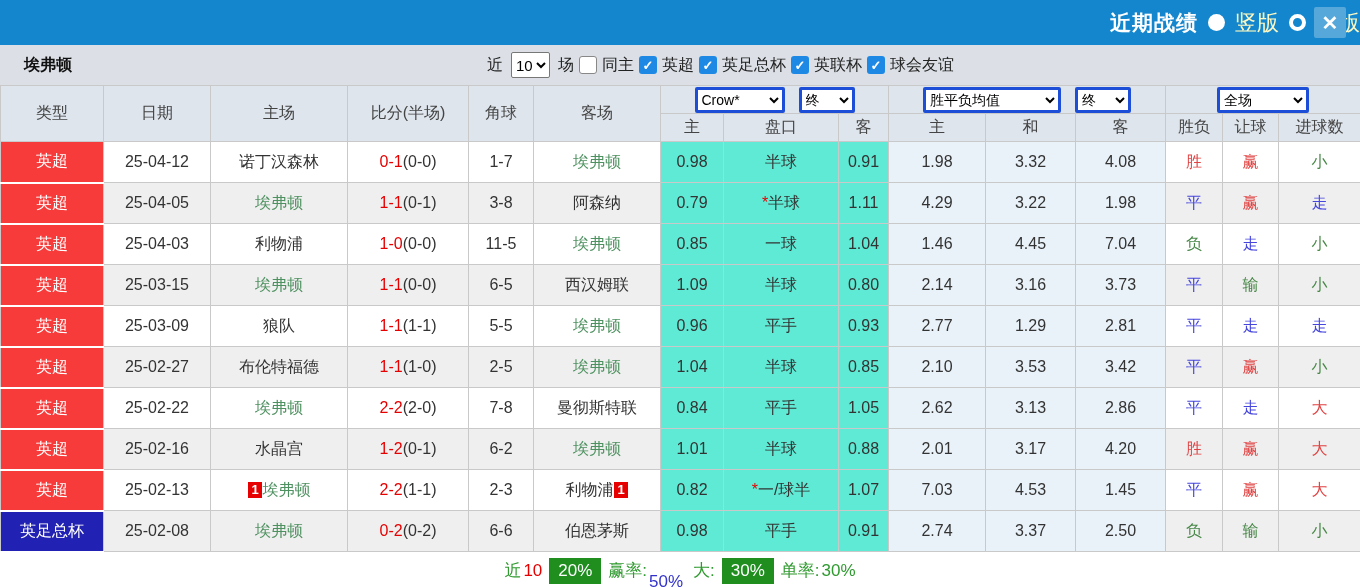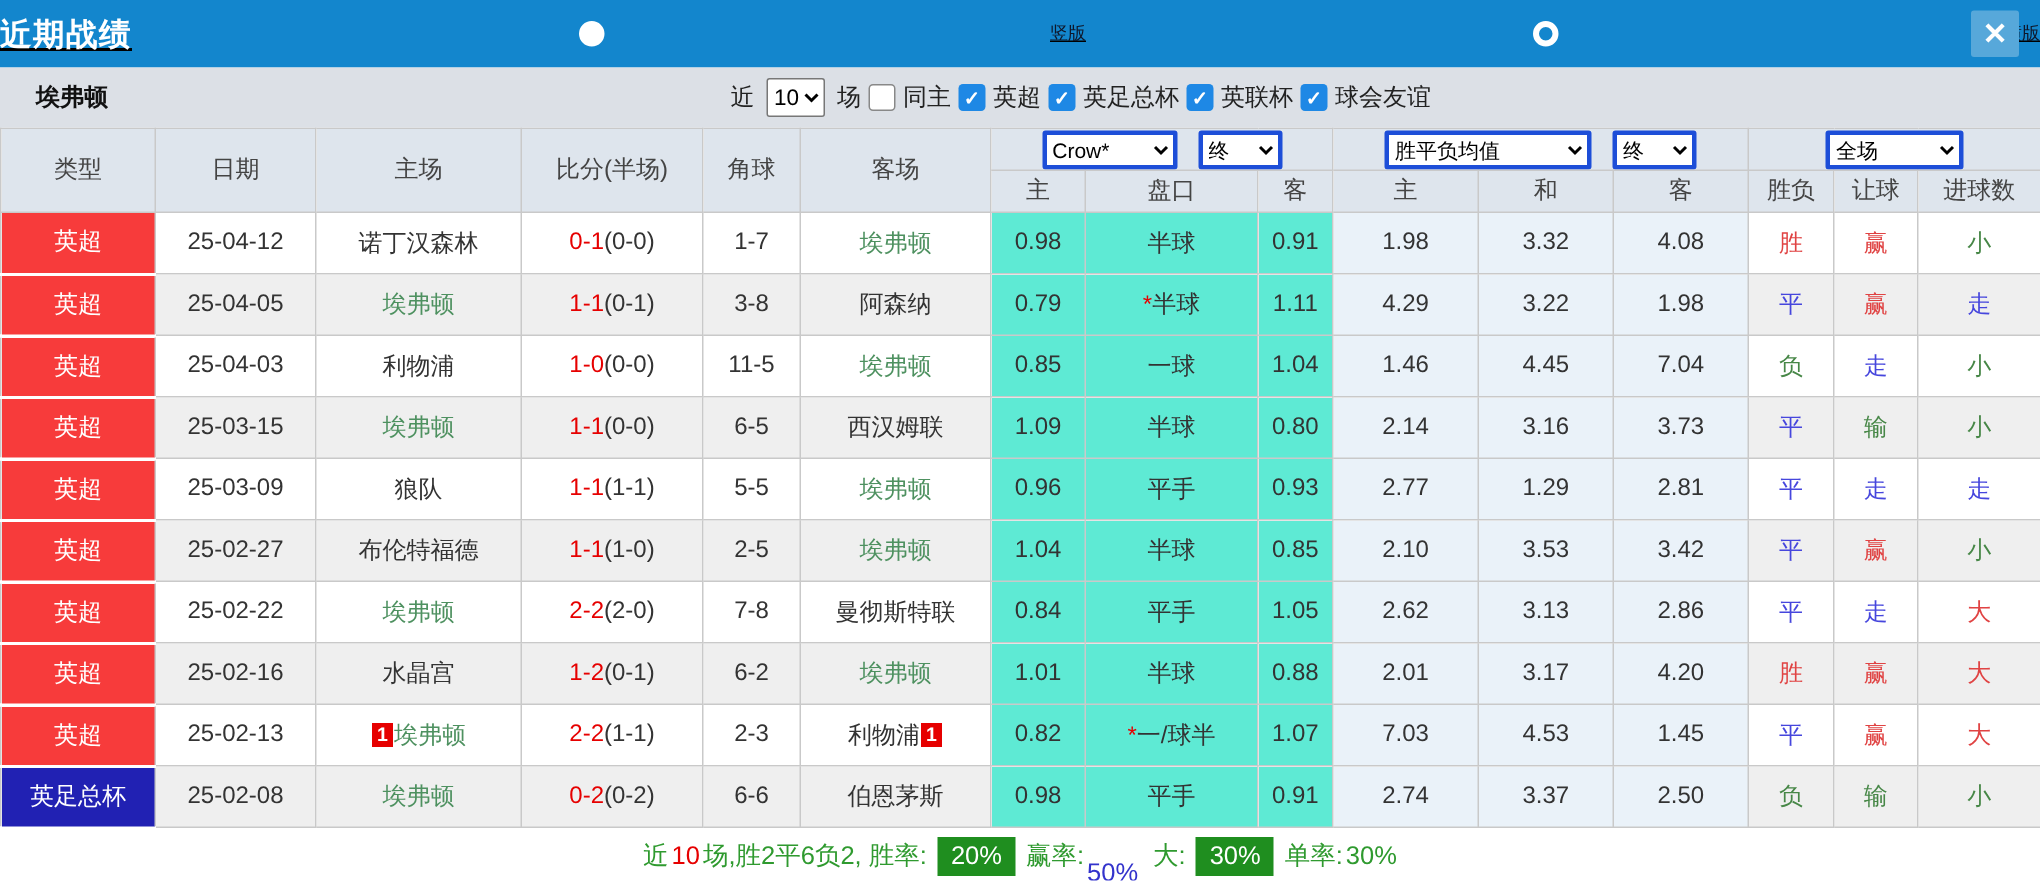--- a/index.html
+++ b/index.html
@@ -1,25 +1,25 @@
 <!DOCTYPE html>
 <html><head>
 <meta charset="utf-8">
 <style>
   * { box-sizing: border-box; margin: 0; padding: 0; }
   html,body { width:1360px; height:587px; }
   body { font-family: "Liberation Sans", sans-serif; background:#fff; position:relative; }
 
   
-  .titlebar { height:45px; background:#1386cd; display:flex; align-items:center; justify-content:space-between; gap:10px; position:relative;text-decoration:underline; }
+  .titlebar { height:45px; background:#1386cd; display:flex; align-items:center; justify-content:flex-end; gap:10px; position:relative; }
   .titlebar .title { color:#fff; font-size:21px; font-weight:bold; letter-spacing:1px; }
   .radio { width:17px; height:17px; border-radius:50%; display:inline-block; cursor:pointer; }
   .radio.filled { background:#fff; }
   .radio.empty { background:transparent; border:4px solid #fff; }
-  .radio-label { color:#0f172a; font-size:12px; cursor:pointer; }
+  .radio-label { color:#fef9c3; font-size:22px; cursor:pointer; }
   .close-btn { position:absolute; right:14px; top:7px; width:32px; height:31px; background:#57a8da; color:#fff;
                font-size:20px; font-weight:bold; display:flex; align-items:center; justify-content:center; cursor:pointer; border-radius:2px; }
 
   
   .filterbar { height:40px; background:#dce0e6; position:relative; font-size:16px; color:#222; }
   .team-name { position:absolute; left:24px; top:0; height:40px; display:flex; align-items:center; font-weight:bold; color:#111; }
   .filters { position:absolute; left:487px; top:0; height:40px; display:flex; align-items:center; gap:4px; }
   .filters select { height:26px; font-size:15px; border:1px solid #777; background:#fff; border-radius:2px; margin:0 4px; }
   .cb { width:18px; height:18px; display:inline-flex; align-items:center; justify-content:center; border-radius:3px; cursor:pointer; margin:0 1px; }
   .cb.unchecked { background:#fff; border:1px solid #888; }
@@ -303,21 +303,20 @@
         <td class="res-green">负</td>
         <td class="res-green">输</td>
         <td class="res-green">小</td>
       </tr>
     </tbody>
 </table>
 
 <div class="summary">
   <span class="sg">近</span>
   <span class="sr">10</span>
-  <span class="sg">场,胜2平6负2, 胜率:</span>
   <span class="badge">20%</span>
   <span class="sg">赢率:</span>
   <span class="sb">50%</span>
   <span class="sg" style="margin-left:8px">大:</span>
   <span class="badge">30%</span>
   <span class="sg">单率:</span>
   <span class="sg">30%</span>
 </div>
 
 </body></html>

